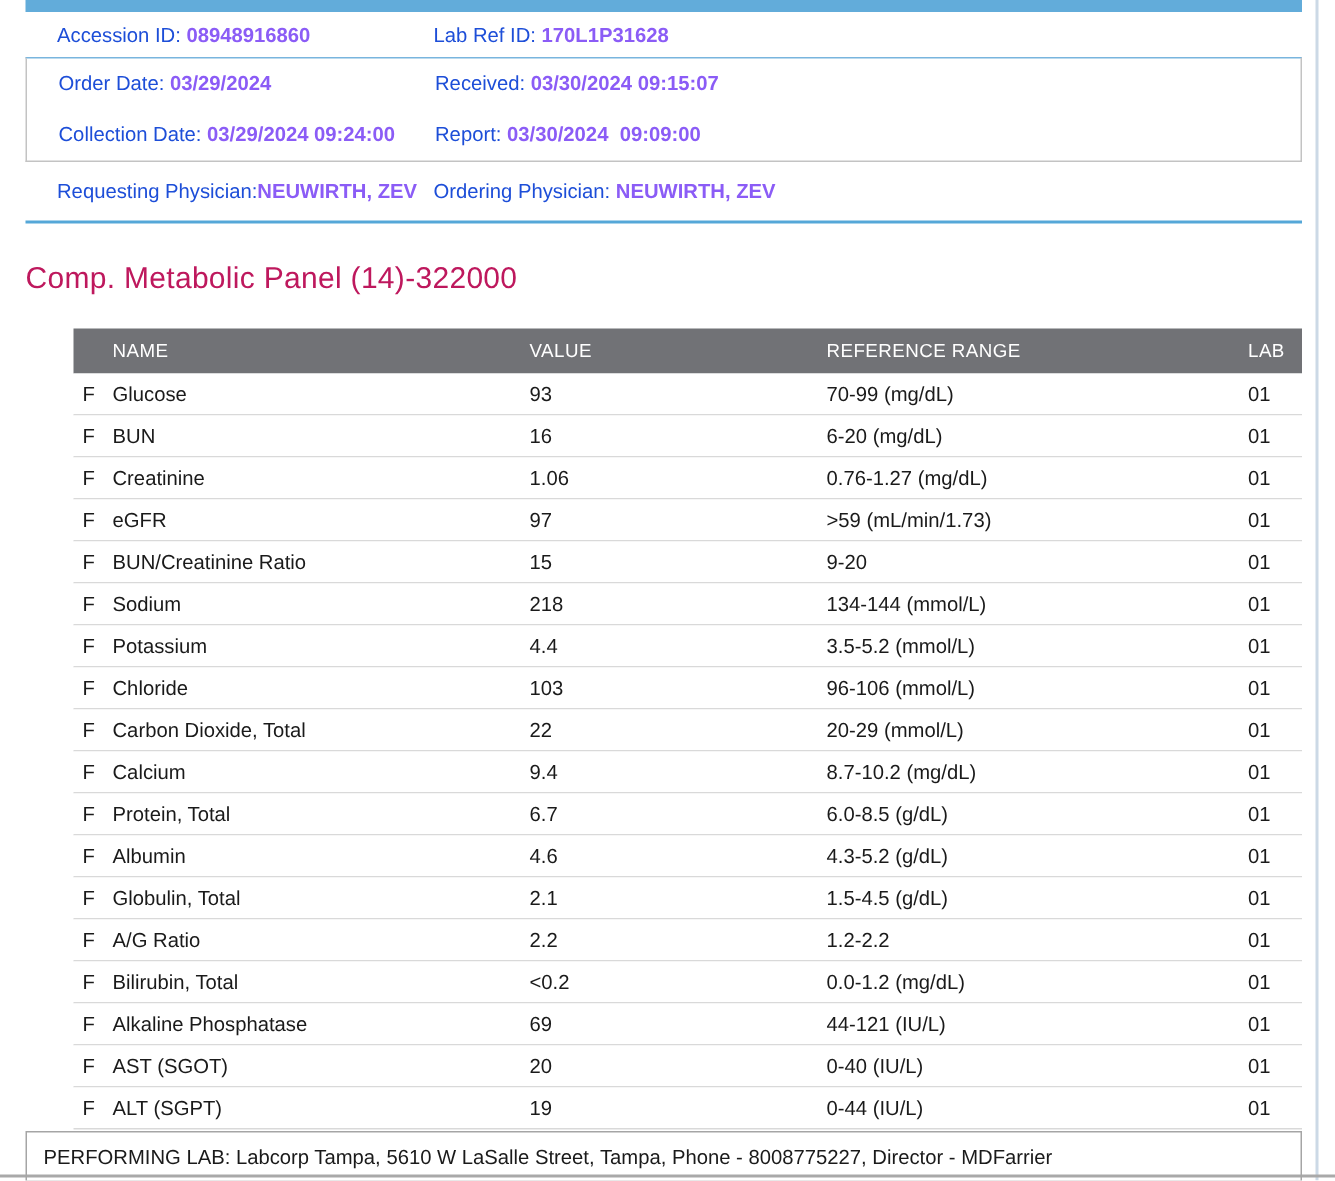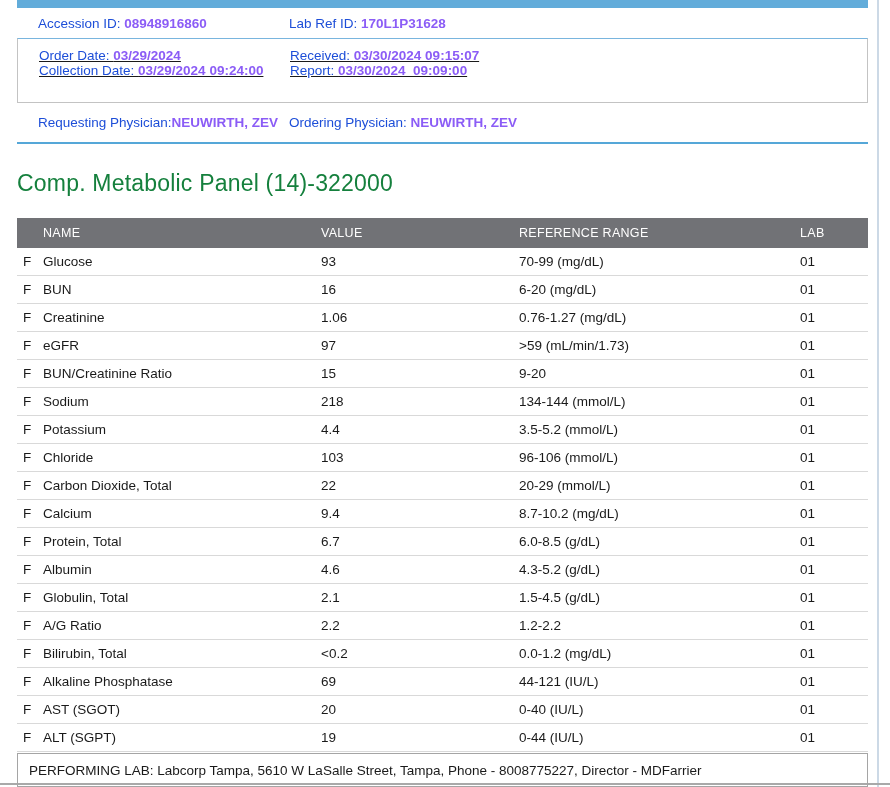--- a/index.html
+++ b/index.html
@@ -27,38 +27,37 @@
 
   .meta-row { display: flex; align-items: center; }
   .meta-col1 { width: 272px; padding-left: 21px; display: flex; }
   .meta-col2 { flex: 1; display: flex; }
 
   .accession-row { padding: 8px 0 7px 0; }
 
   .dates-box {
     border: 1px solid #c3c3c3;
     border-top: 1px solid #79b5de;
-    padding: 9px 0 24px 0;
-    text-decoration: underline;
-  }
-  .dates-box .meta-row + .meta-row { margin-top: 0; }
+    padding: 9px 0 10px 0;
+  }
+  .dates-box .meta-row + .meta-row { margin-top: 19px; }
 
   .physician-row { padding: 12px 0 0 0; }
 
   .blue-divider { margin-top: 12px; height: 2px; background: #55a7d8; }
 
   .panel-title {
     margin-top: 26px;
-    font-size: 23px;
+    font-size: 20px;
     font-weight: 400;
-    color: #15803d;
+    color: #be185d;
     letter-spacing: 0.2px;
   }
 
-  .results-table { margin-top: 21px; }
+  .results-table { margin-top: 21px; margin-left: 32px; }
   .tgrid {
     display: grid;
     grid-template-columns: 26px 278px 198px 281px 1fr;
     align-items: center;
   }
   .thead {
     background: #717276;
     height: 30px;
     color: #fff;
     font-size: 12.5px;

